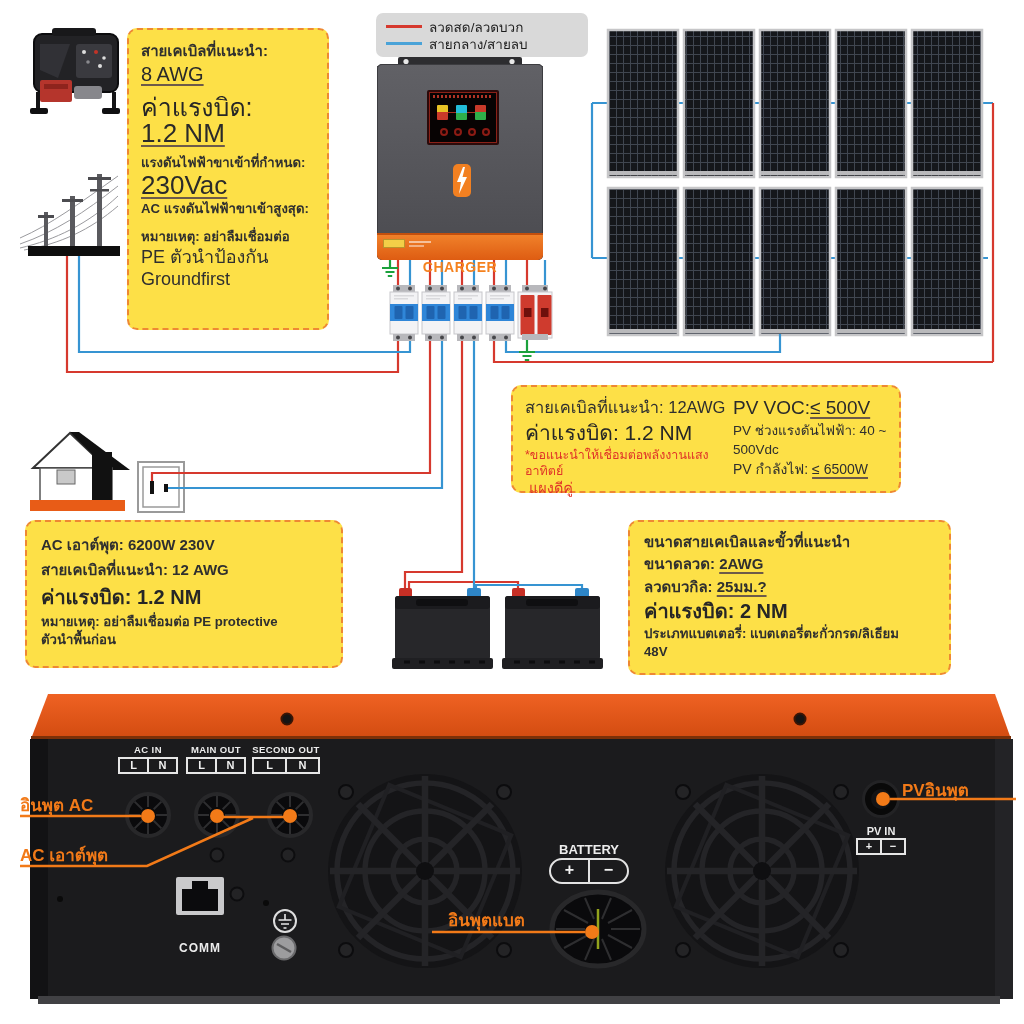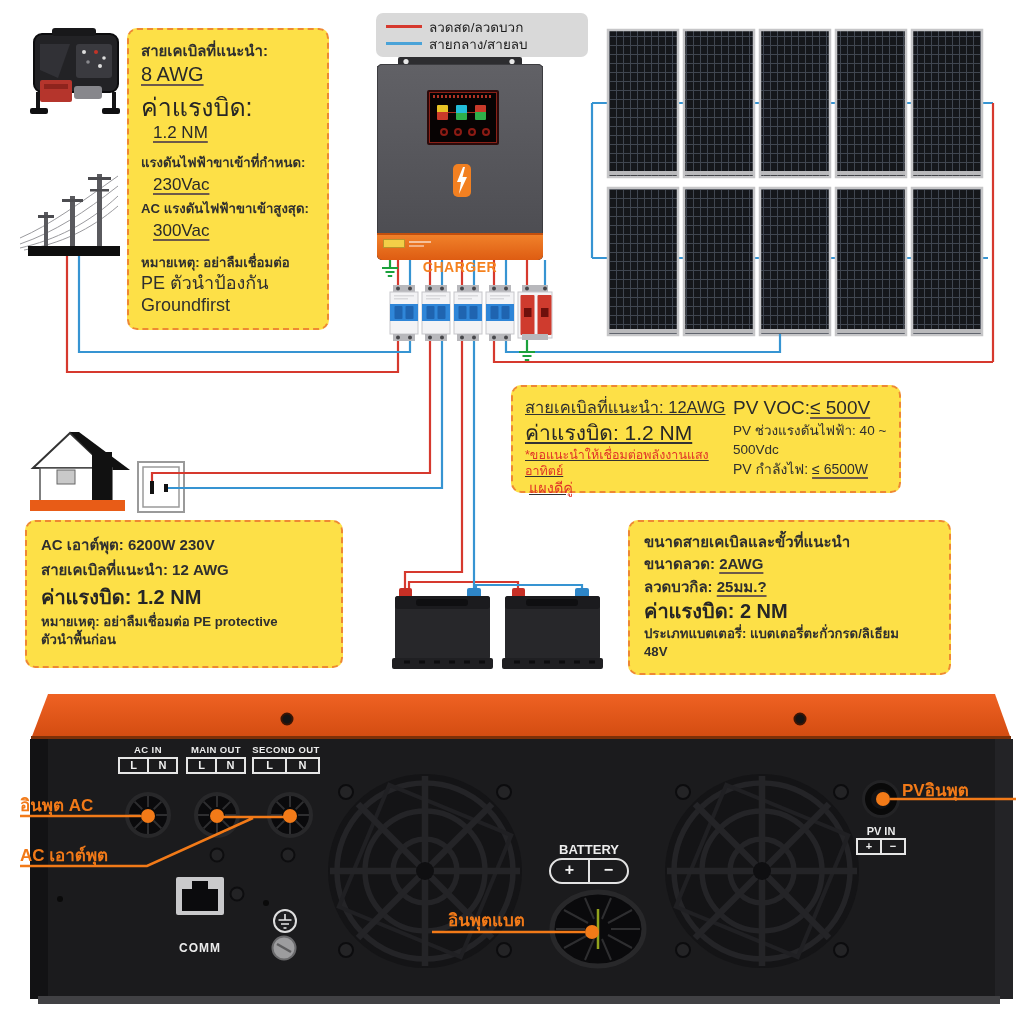--- a/index.html
+++ b/index.html
@@ -8,21 +8,21 @@
   #art{position:absolute;left:0;top:0;z-index:1;}
 
   
   .obox{position:absolute;z-index:2;background:#fde047;border:2px dashed #ee8833;
         border-radius:10px;color:#333;box-sizing:border-box;padding:10px 12px;}
   .tb15{font-size:15px;font-weight:bold;line-height:21px;color:#2f2f2f;}
   .tb13{font-size:13.2px;font-weight:bold;line-height:18px;color:#2f2f2f;}
   .tb19{font-size:25px;font-weight:normal;line-height:25px;color:#262626;}
   .tb20{font-size:20px;font-weight:bold;line-height:27px;color:#262626;}
   .tr18{font-size:18px;line-height:22px;color:#2f2f2f;}
-  .tv19{font-size:17px;line-height:26px;color:#2a2a2a;margin-left:12px;}
+  .tv19{font-size:26px;line-height:26px;color:#2a2a2a;}
   .tv20{font-size:20px;line-height:26px;color:#2a2a2a;}
   .uv{text-decoration:underline;text-underline-offset:3px;text-decoration-thickness:1.5px;
       text-decoration-color:#6d5a49;}
   .red{color:#e03428;}
   .mt4{margin-top:4px;} .mt8{margin-top:8px;} .mt10{margin-top:10px;} .mt2{margin-top:2px;}
 
   
   .legend{position:absolute;left:376px;top:13px;width:212px;height:44px;background:#d9d9d9;
           border-radius:7px;z-index:2;padding:5px 10px;box-sizing:border-box;}
   .leg-row{display:flex;align-items:center;height:17px;}
@@ -65,21 +65,21 @@
                    border-left:2px solid #e6e6e6;}
   .term-cells span:first-child{border-left:none;}
   .wlab{position:absolute;z-index:3;color:#ededed;font-weight:bold;text-align:center;}
   .bat-pill{position:absolute;z-index:3;display:flex;width:76px;height:22px;border:2px solid #e3e3e3;
             border-radius:13px;overflow:hidden;}
   .bat-pill span{flex:1;color:#f2f2f2;font-size:16px;font-weight:bold;line-height:20px;text-align:center;}
   .bat-pill span:first-child{border-right:2px solid #e3e3e3;}
   .callout{position:absolute;z-index:3;color:#f27a18;font-weight:bold;font-size:17px;white-space:nowrap;}
 
   .pv-cols{display:flex;}
-  .pv-left{width:208px;flex:0 0 auto;text-decoration:underline;}
+  .pv-left{width:208px;flex:0 0 auto;}
   .pv-right{flex:1;}
 </style>
 </head>
 <body>
 
 <div id="stage">
 
 <svg id="art" width="1024" height="1024" viewBox="0 0 1024 1024">
   <defs>
     <pattern id="cells" width="7" height="9" patternUnits="userSpaceOnUse">
@@ -443,21 +443,20 @@
 </div>
 
 <div class="obox" style="left:127px;top:28px;width:202px;height:302px">
   <div class="tb15">สายเคเบิลที่แนะนำ:</div>
   <div class="tv20 uv">8 AWG</div>
   <div class="tb19 mt8">ค่าแรงบิด:</div>
   <div class="tv19 uv">1.2 NM</div>
   <div class="tb13 mt8">แรงดันไฟฟ้าขาเข้าที่กำหนด:</div>
   <div class="tv19 uv">230Vac</div>
   <div class="tb13 mt2">AC แรงดันไฟฟ้าขาเข้าสูงสุด:</div>
-  <div class="tv19 uv">300Vac</div>
   <div class="tb13 mt10">หมายเหตุ: อย่าลืมเชื่อมต่อ</div>
   <div class="tr18">PE ตัวนำป้องกัน</div>
   <div class="tr18">Groundfirst</div>
 </div>
 
 <div class="obox" style="left:511px;top:385px;width:390px;height:108px;padding:8px 12px">
   <div class="pv-cols">
     <div class="pv-left">
       <div style="font-size:16.5px;color:#2f2f2f;line-height:24px">สายเคเบิลที่แนะนำ: 12AWG</div>
       <div style="font-size:21px;color:#262626;line-height:28px">ค่าแรงบิด: 1.2 NM</div>

